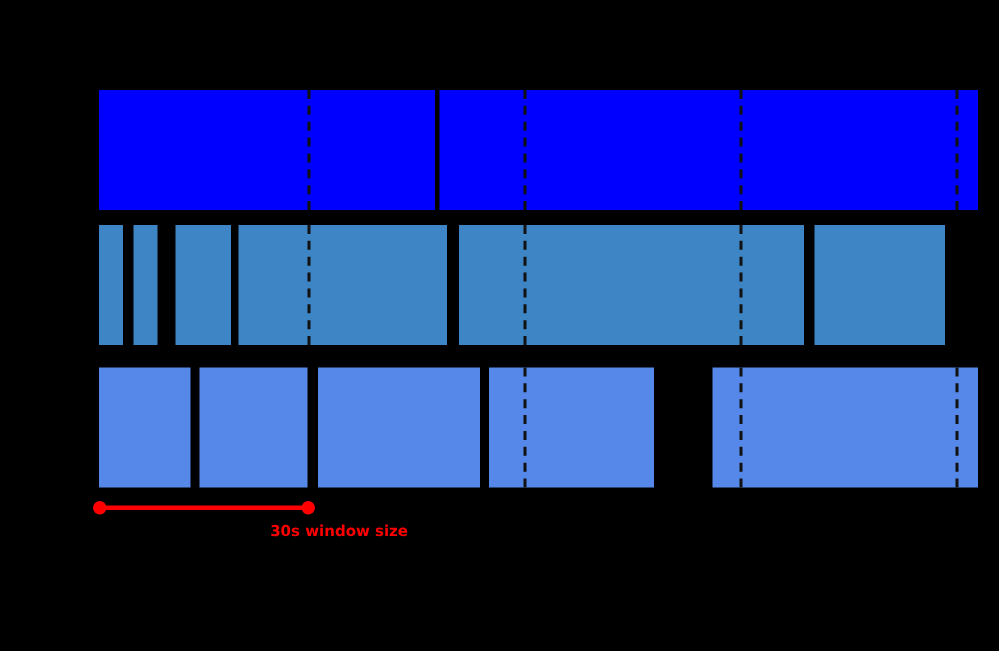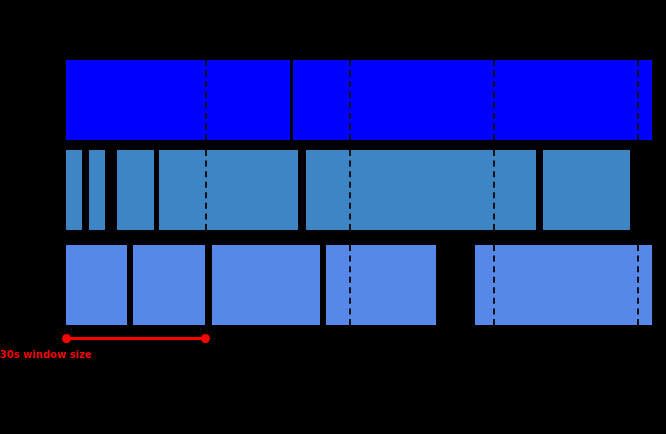--- a/index.html
+++ b/index.html
@@ -52,21 +52,21 @@
     width: 9px;
     height: 9px;
     border-radius: 50%;
   }
   .ann-label {
     position: absolute;
     font-family: "DejaVu Sans", sans-serif;
     font-size: 10px;
     font-weight: bold;
     white-space: nowrap;
-    text-align: left;
+    text-align: right;
     letter-spacing: 0px;
   }
 </style>
 </head>
 <body>
 
 <div id="figure-root">
 
   <div class="plot-area">
     <div id="bars-layer">

